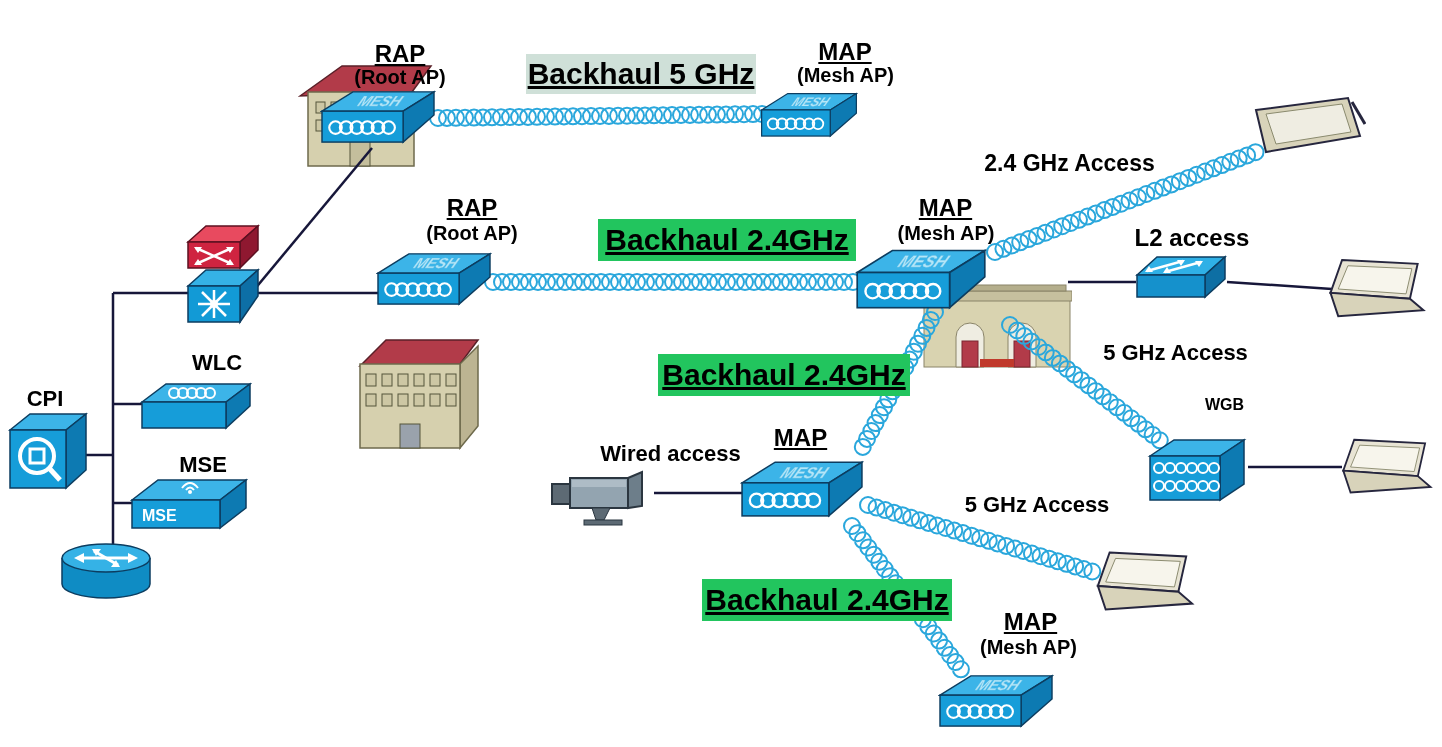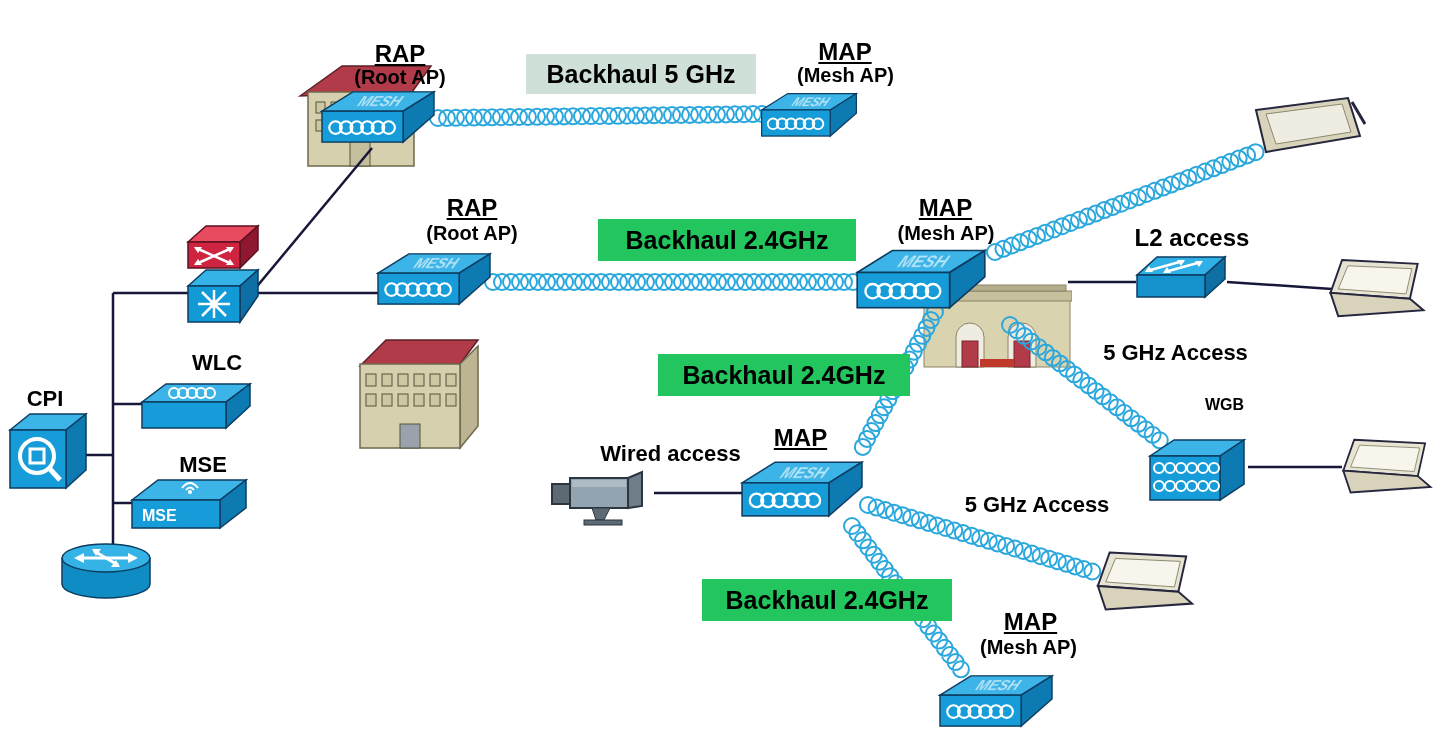--- a/index.html
+++ b/index.html
@@ -10,21 +10,21 @@
   #links-layer { position:absolute; left:0; top:0; z-index:2; }
   svg.icon { position:absolute; z-index:3; }
   svg.icon.bld { z-index:1; }
 
   .lbl { position:absolute; z-index:4; color:#000; font-weight:bold;
          white-space:nowrap; text-align:center; }
   .nlabel  { font-size:24px;text-decoration:underline; }
   .nsub    { font-size:20px; }
   .alabel  { font-size:22px; }
   .linkbox { display:flex; align-items:center; justify-content:center;
-             font-size:25px; }
+             font-size:30px;text-decoration:underline; }
   .orange  { background:#22c55e;text-align:right; }
   .teal    { background:#cfe0d8; }
 </style>
 </head>
 <body>
 
 <div class="stage">
 
   <svg width="0" height="0" style="position:absolute" aria-hidden="true">
     <defs>
@@ -275,20 +275,21 @@
   </svg>
 
   <div class="lbl nlabel" style="left:340px;top:40px;width:120px">RAP</div>
   <div class="lbl nsub" style="left:330px;top:66px;width:140px">(Root AP)</div>
 
   <div class="lbl linkbox teal" style="left:526px;top:54px;width:230px;height:40px">Backhaul 5 GHz</div>
 
   <div class="lbl nlabel" style="left:790px;top:38px;width:110px">MAP</div>
   <div class="lbl nsub" style="left:778px;top:64px;width:135px">(Mesh AP)</div>
 
+  <div class="lbl alabel" style="left:962px;top:150px;width:215px;font-size:23px">2.4 GHz Access</div>
 
 
   <div class="lbl nlabel" style="left:412px;top:194px;width:120px">RAP</div>
   <div class="lbl nsub" style="left:402px;top:222px;width:140px">(Root AP)</div>
 
   <div class="lbl linkbox orange" style="left:598px;top:219px;width:258px;height:42px">Backhaul 2.4GHz</div>
 
   <div class="lbl nlabel" style="left:893px;top:194px;width:105px">MAP</div>
   <div class="lbl nsub" style="left:880px;top:222px;width:132px">(Mesh AP)</div>
 

